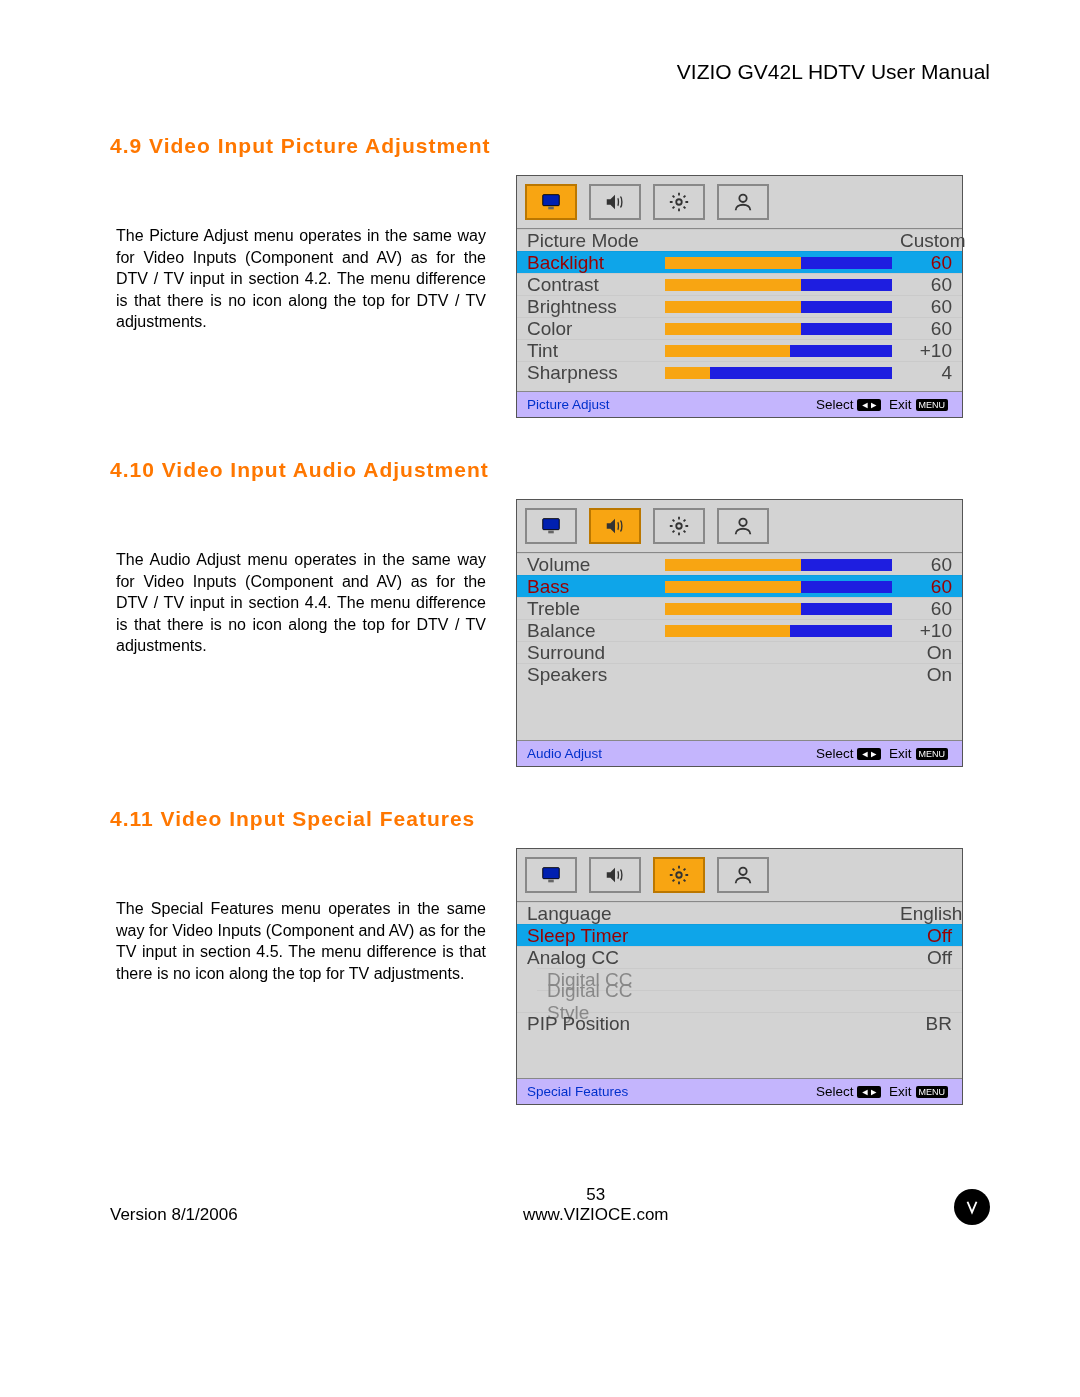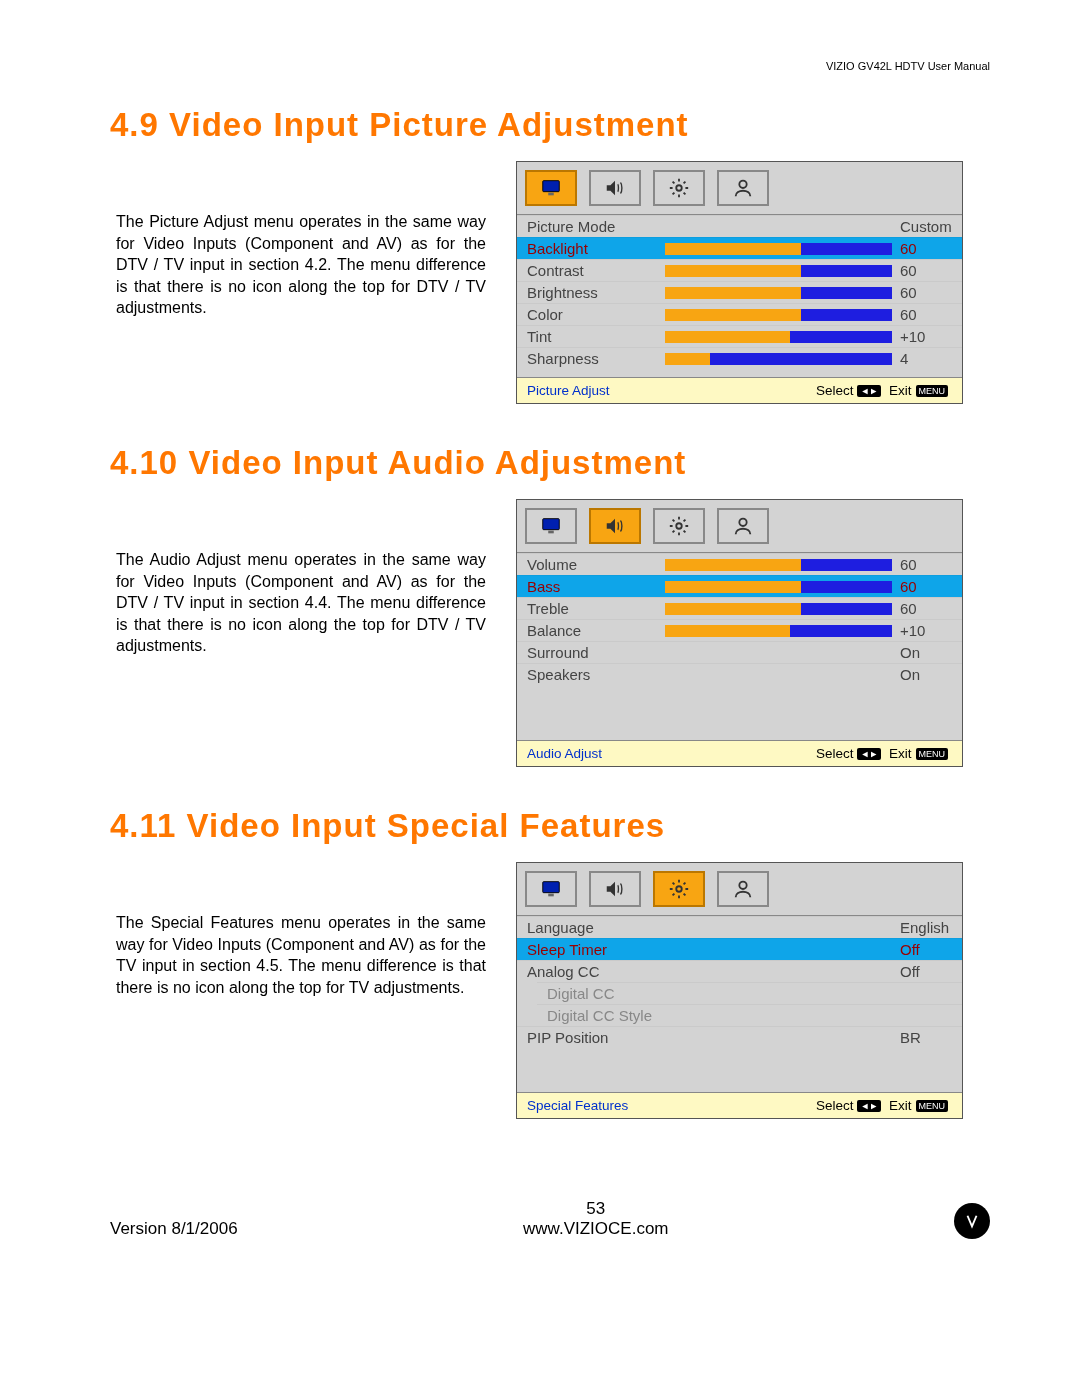--- a/index.html
+++ b/index.html
@@ -9,27 +9,27 @@
     background: #fff;
     width: 1080px;
   }
   .page {
     padding: 60px 90px 40px 110px;
     position: relative;
     box-sizing: border-box;
   }
   .header-right {
     text-align: right;
-    font-size: 11px;
+    font-size: 21px;
     color: #000;
-    margin-bottom: 34px;
+    margin-bottom: 50px;
   }
   .section-heading {
     font-family: "Segoe UI", Arial, sans-serif;
-    font-size: 33px;
+    font-size: 21px;
     color: #ff7700;
     letter-spacing: 1px;
     font-weight: 700;
     margin-bottom: 12px;
   }
   .row {
     display: flex;
     gap: 30px;
     margin-bottom: 40px;
     align-items: flex-start;
@@ -72,21 +72,21 @@
   }
   .tab svg { width: 22px; height: 22px; }
   .menu-body {
     padding: 0;
   }
   .menu-row {
     display: flex;
     align-items: center;
     height: 21px;
     padding: 0 10px;
-    font-size: 15px;
+    font-size: 19px;
     color: #444;
     border-top: 1px solid rgba(0,0,0,0.04);
   }
   .menu-row.highlight {
     background: #0ea5e9;
     color: #900;
   }
   .menu-row.disabled { color: #888; margin-left: 20px; }
   .menu-label { width: 130px; }
   .menu-bar-wrap {
@@ -99,27 +99,27 @@
   .menu-bar-bg {
     position: absolute; inset: 0;
     background: #1e1ee0;
   }
   .menu-bar-fill {
     position: absolute; left:0; top:0; bottom:0;
     background: #f8a512;
   }
   .menu-value {
     width: 52px;
-    text-align: left;
+    text-align: right;
   }
   .menu-spacer { height: 55px; }
   .menu-footer {
     display: flex;
     align-items: center;
-    background: #fef9c3;
+    background: #c4b5fd;
     border-top: 1px solid #888;
     padding: 5px 10px;
     font-size: 13.5px;
   }
   .footer-title { color: #0030cc; flex:1; }
   .footer-select { color: #000; }
   .footer-chip {
     background: #000; color:#fff; font-size: 9px;
     padding: 1px 3px; margin: 0 4px; border-radius: 2px;
     display:inline-block; vertical-align: middle;

